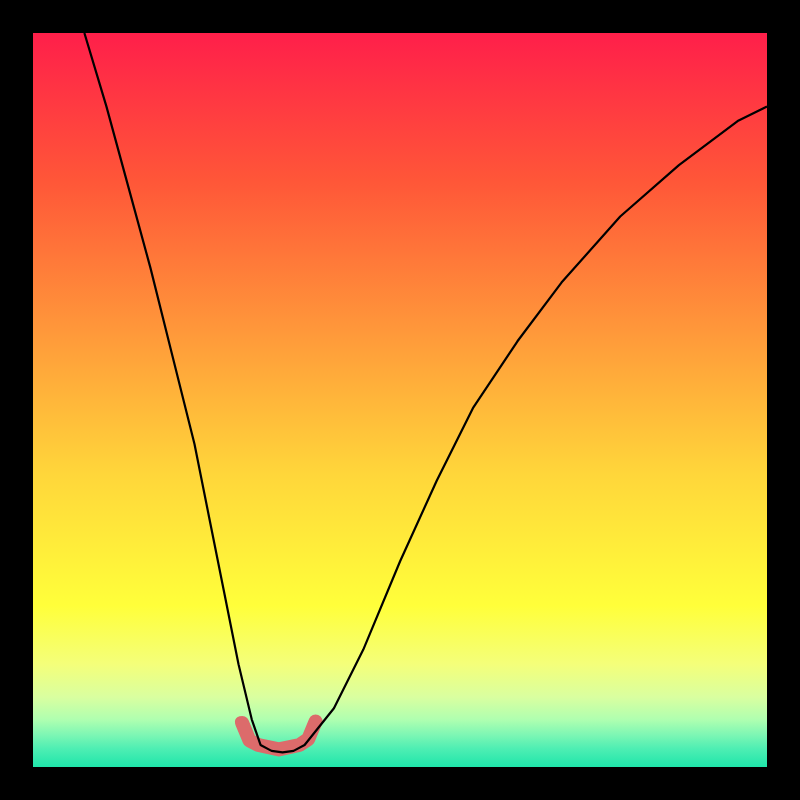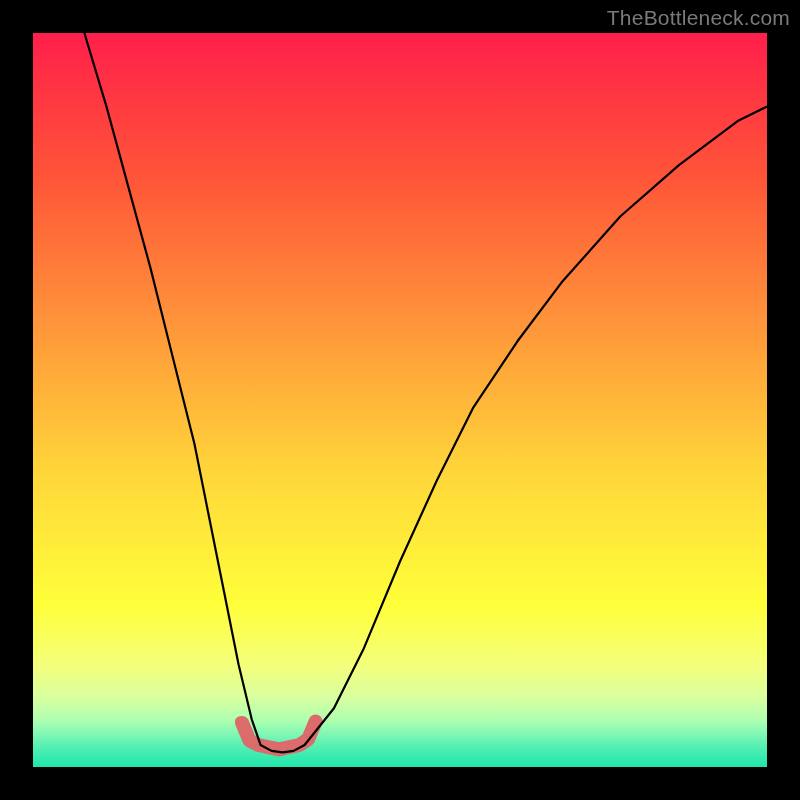--- a/index.html
+++ b/index.html
@@ -40,21 +40,20 @@
     font-size: 21px;
     letter-spacing: 0.2px;
     font-weight: 400;
   }
 </style>
 </head>
 <body>
 
 <div class="frame">
 
-  <div class="watermark">TheBottleneck.com</div>
 
   <div class="plot">
     <svg id="svg" viewBox="0 0 734 734">
       <defs>
         <linearGradient id="bg-grad" x1="0" y1="0" x2="0" y2="1">
             <stop offset="0.00%" stop-color="#ff1f4a"></stop>
             <stop offset="20.00%" stop-color="#ff5638"></stop>
             <stop offset="40.00%" stop-color="#ff963a"></stop>
             <stop offset="60.00%" stop-color="#ffd63a"></stop>
             <stop offset="78.00%" stop-color="#ffff3a"></stop>

